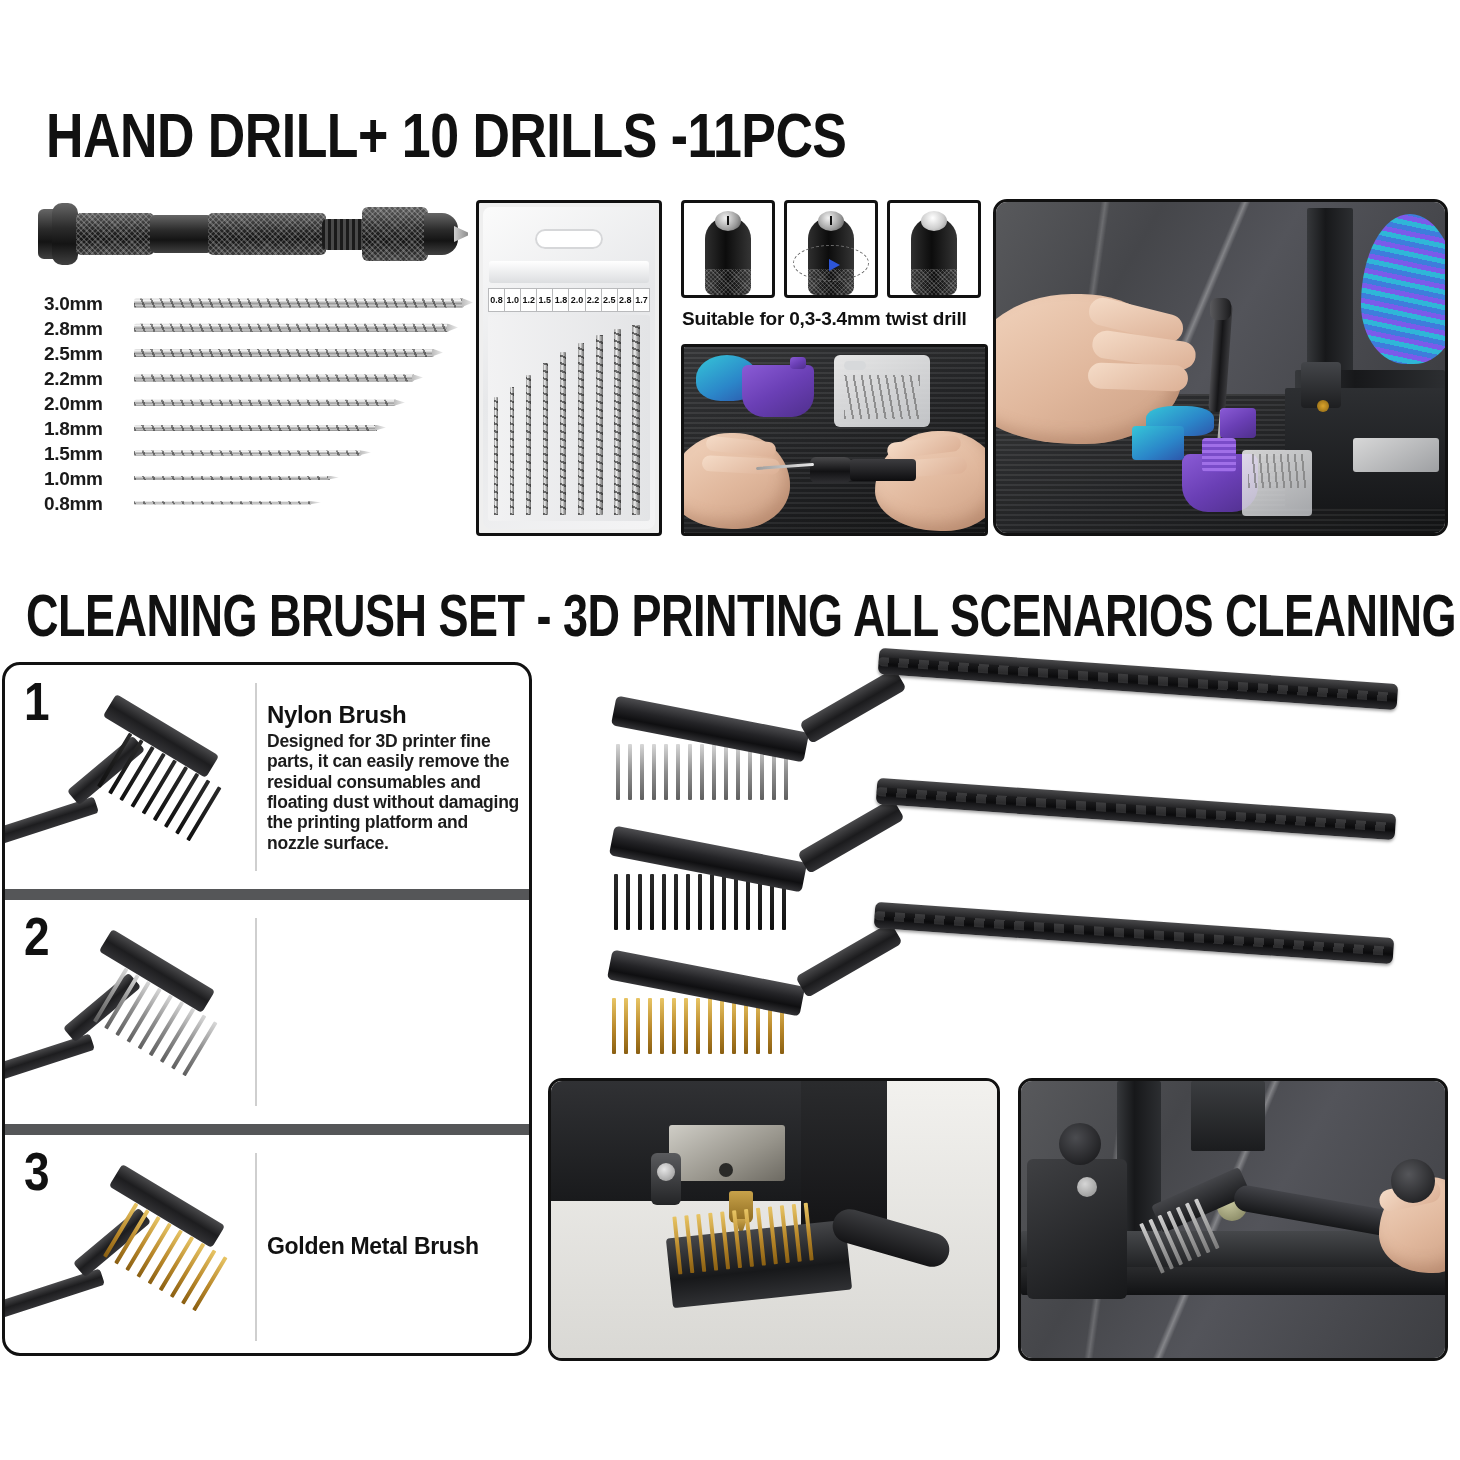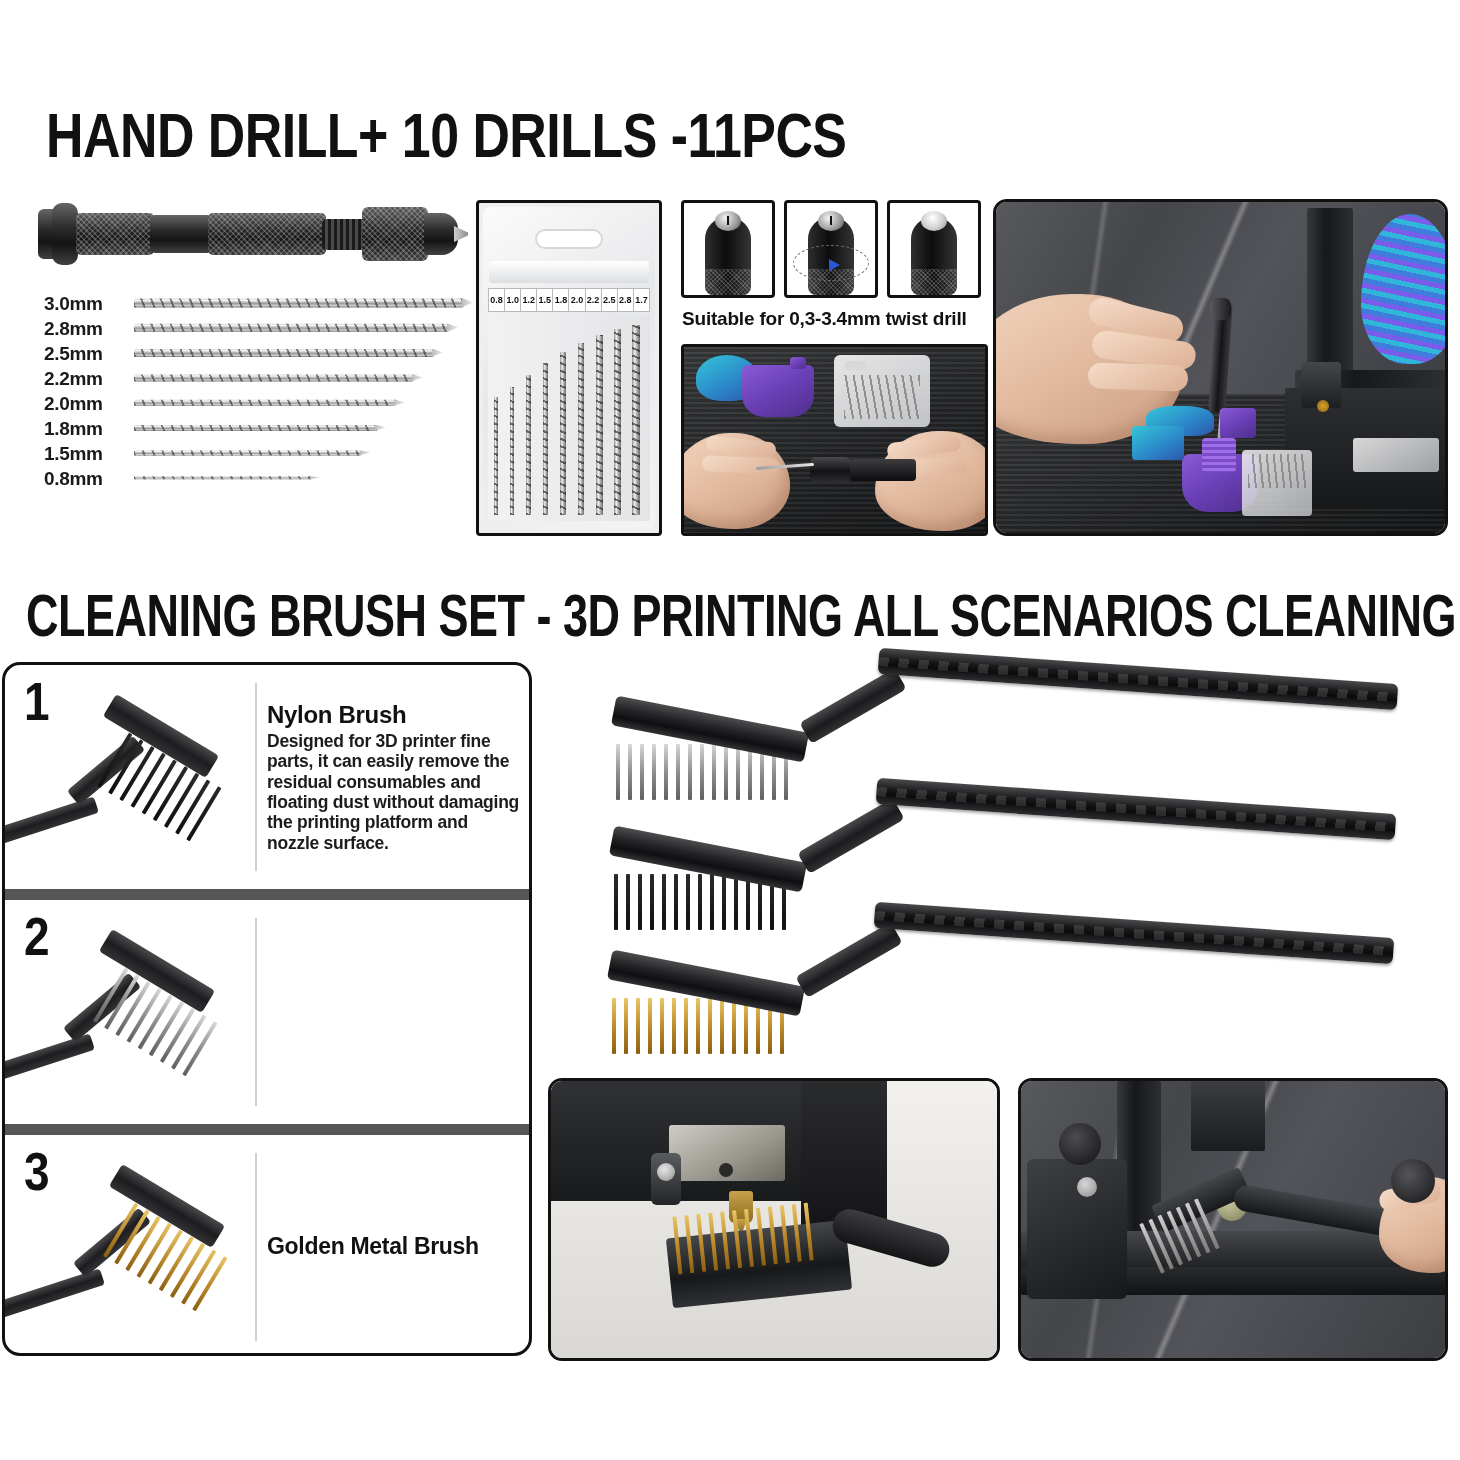--- a/index.html
+++ b/index.html
@@ -231,20 +231,29 @@
         <div class="bit" style="width:243px;height:6px;">
           <span class="flute"></span>
           <span class="tip"></span>
         </div>
       </div>
   </div>
   <div class="bitrow">
     <div class="bitlabel">1.5mm</div>
     <div class="bitwrap">
         <div class="bit" style="width:228px;height:5px;">
+          <span class="flute"></span>
+          <span class="tip"></span>
+        </div>
+      </div>
+  </div>
+  <div class="bitrow">
+    <div class="bitlabel">1.0mm</div>
+    <div class="bitwrap">
+        <div class="bit" style="width:196px;height:4px;">
           <span class="flute"></span>
           <span class="tip"></span>
         </div>
       </div>
   </div>
   <div class="bitrow">
     <div class="bitlabel">0.8mm</div>
     <div class="bitwrap">
         <div class="bit" style="width:178px;height:3.5px;">
           <span class="flute"></span>

